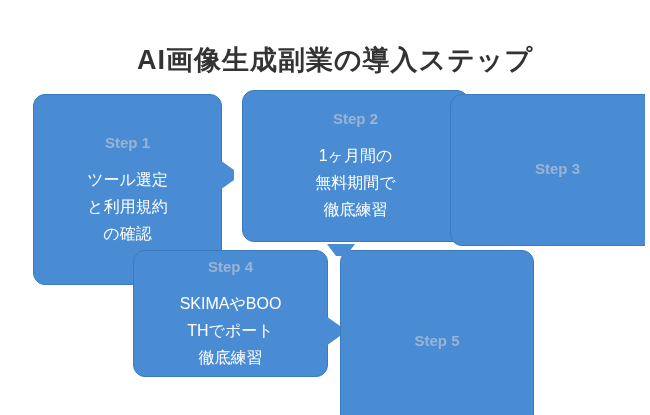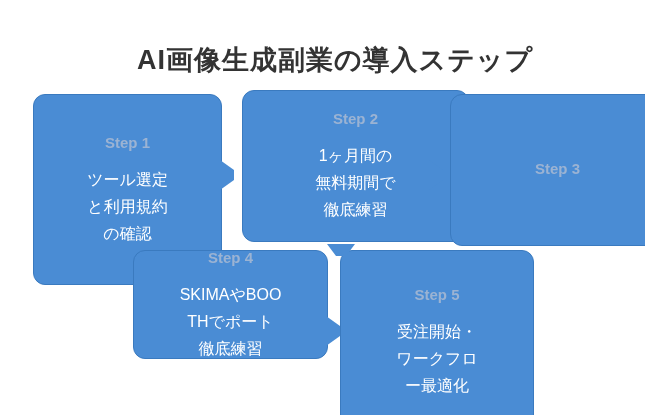--- a/index.html
+++ b/index.html
@@ -39,21 +39,21 @@
     display: flex;
     flex-direction: column;
     align-items: center;
     justify-content: center;
     text-align: center;
     padding: 0 8px;
   }
   .b1 { left: 23px;  top: 84px;  width: 189px; height: 191px; }
   .b2 { left: 232px; top: 80px;  width: 227px; height: 152px; }
   .b3 { left: 440px; top: 84px;  width: 215px; height: 152px; }
-  .b4 { left: 123px; top: 240px; width: 195px; height: 109px; }
+  .b4 { left: 123px; top: 240px; width: 195px; height: 127px; }
   .b5 { left: 330px; top: 240px; width: 194px; height: 184px; }
   .step-label {
     font-size: 15px;
     font-weight: 700;
     color: var(--step-label);
     margin-bottom: 3px;
     line-height: 20px;
   }
   .step-text {
     font-size: 16px;
@@ -107,23 +107,20 @@
 
   <div class="box b4">
     <div class="step-label">Step 4</div>
     <div class="step-text">SKIMAやBOO
 THでポート
 徹底練習</div>
   </div>
 
   <div class="box b5">
     <div class="step-label">Step 5</div>
-    <div class="step-text">受注開始・
-ワークフロ
-ー最適化</div>
   </div>
 
   <div class="arr-r a1"></div>
   <div class="arr-r a2"></div>
   <div class="arr-d a3"></div>
   <div class="arr-r a4"></div>
 
 </div>
 
 </body></html>

